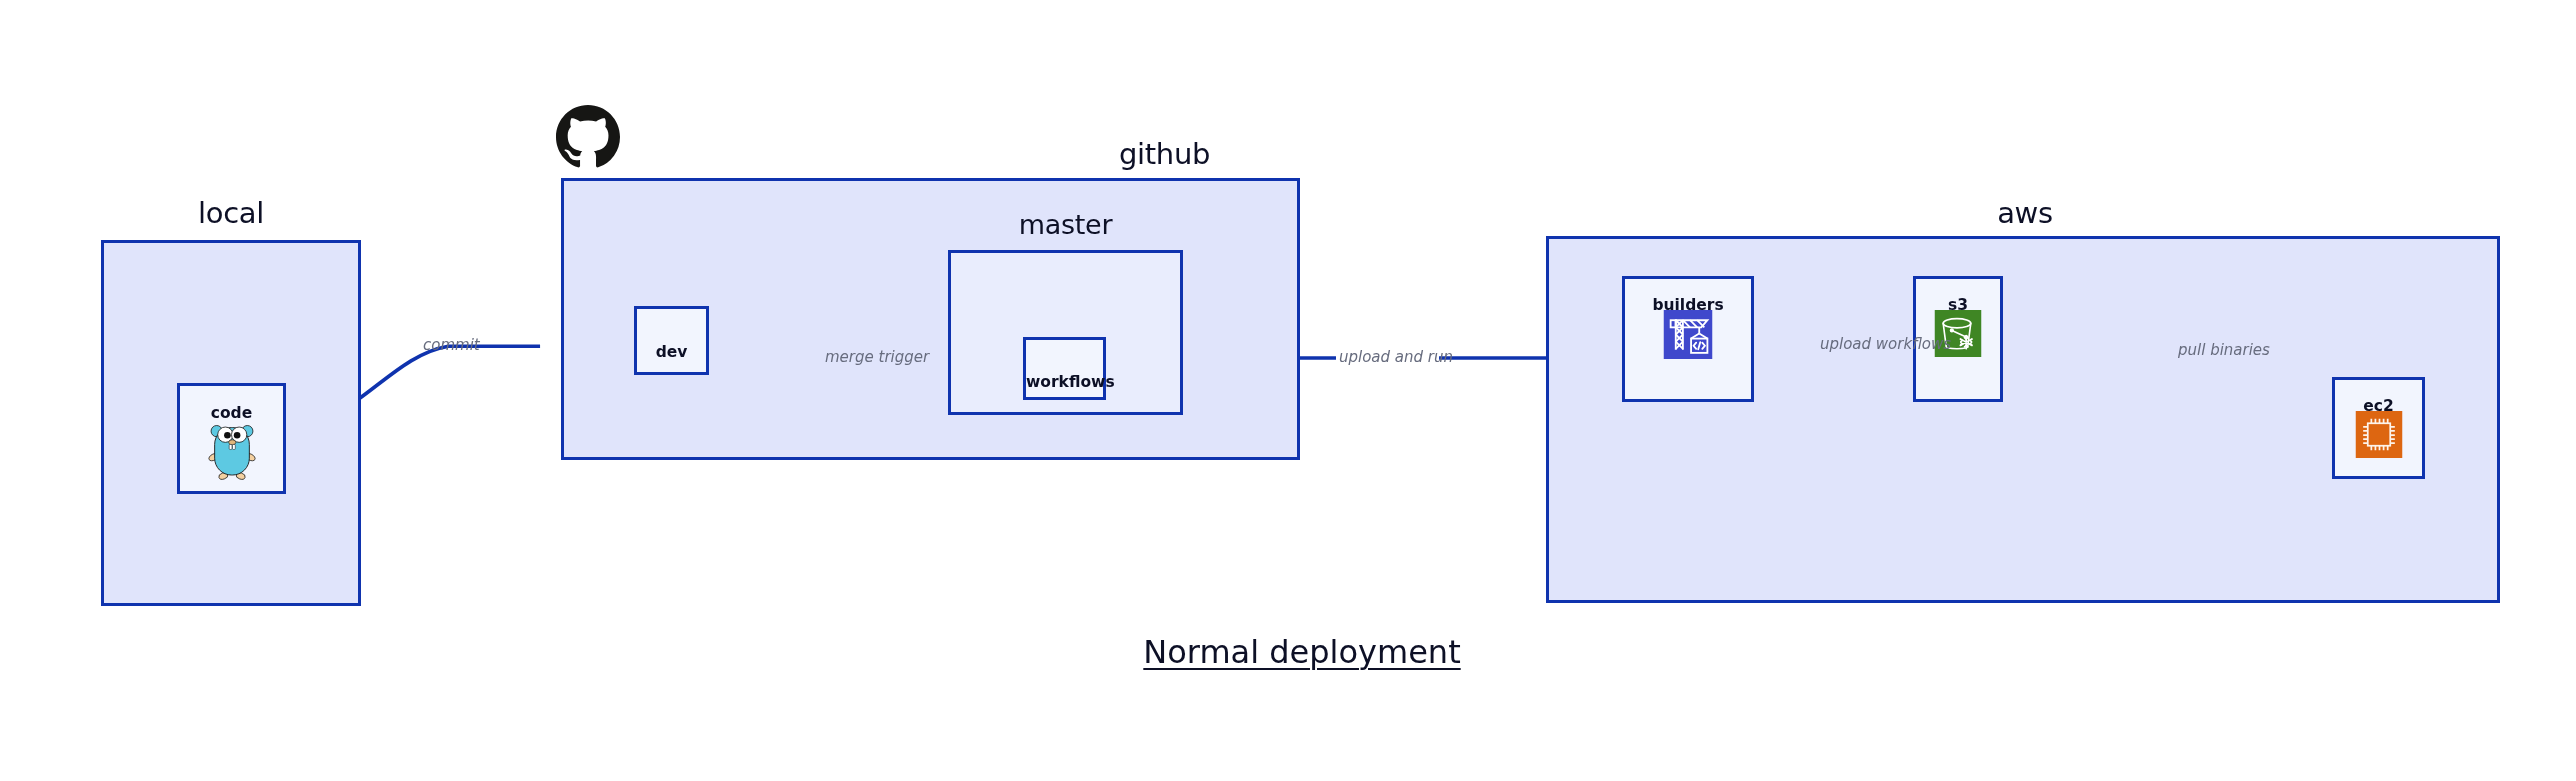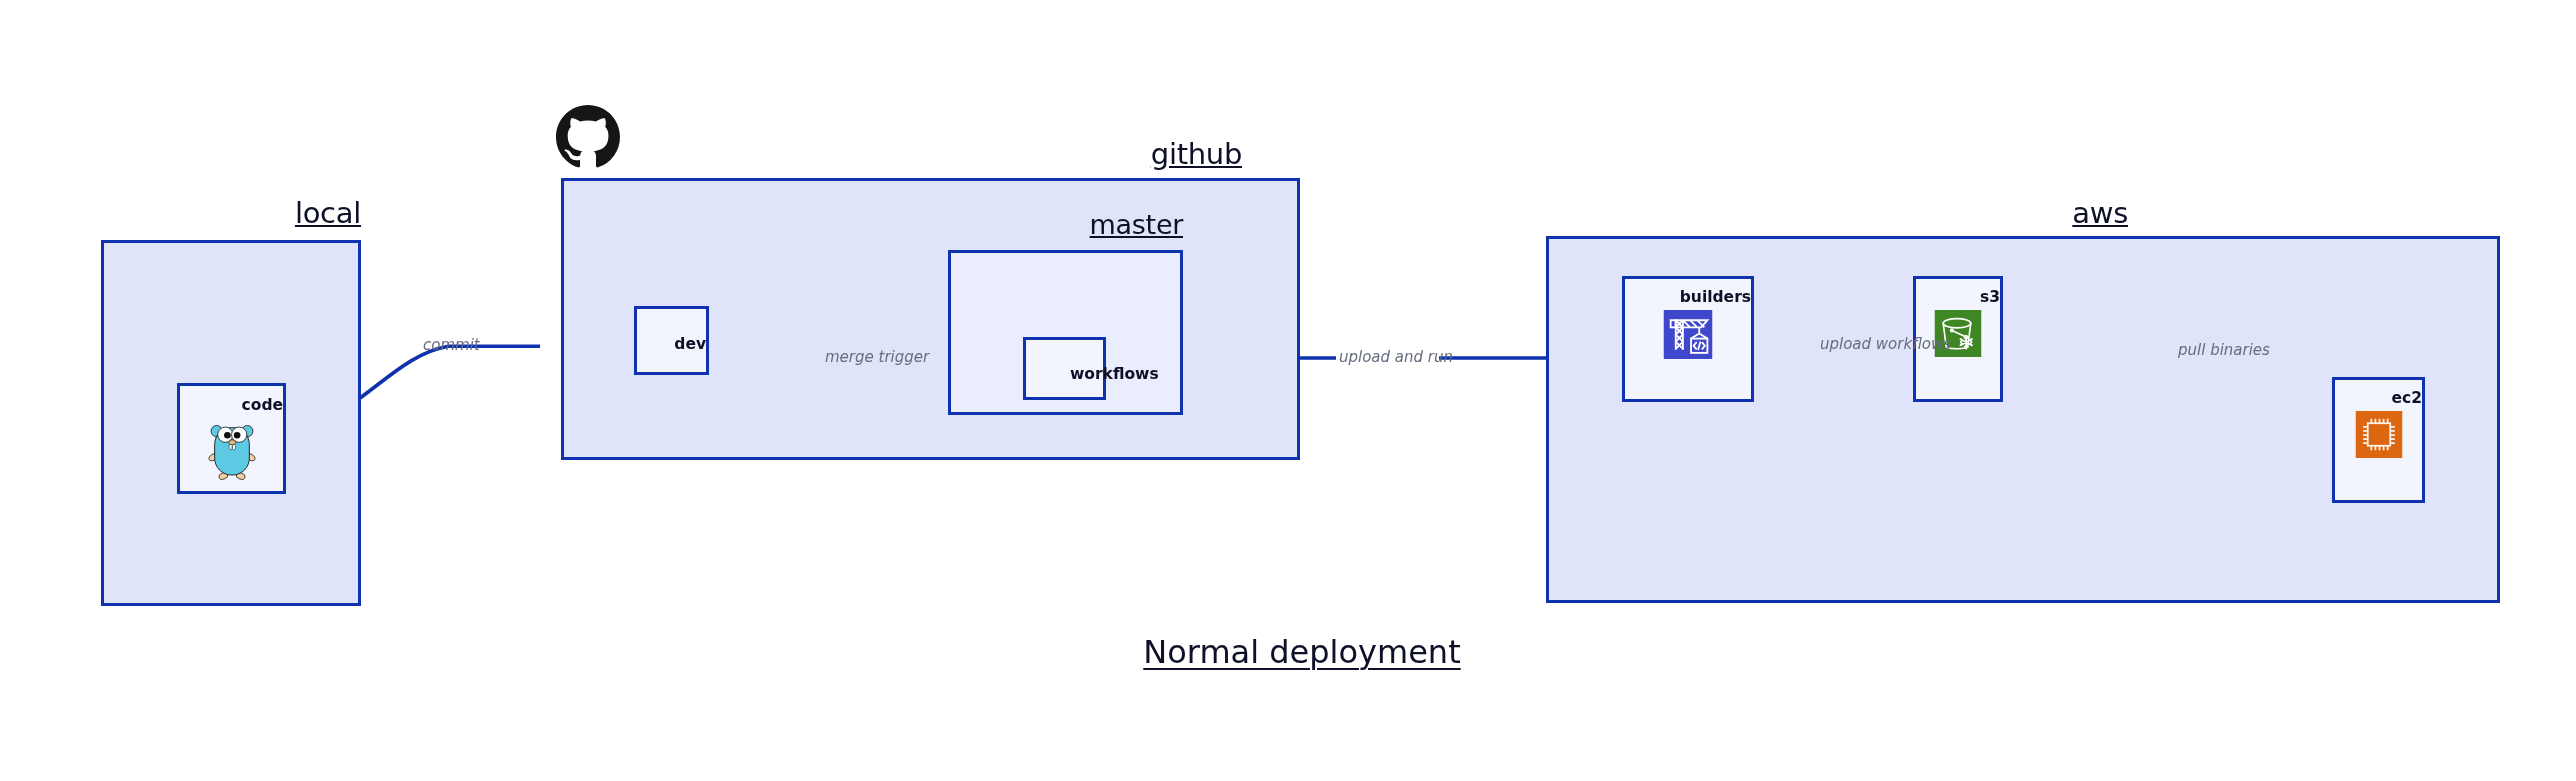--- a/index.html
+++ b/index.html
@@ -29,23 +29,22 @@
     border: 3.6px solid #0f33ae;
     box-sizing: border-box;
   }
   .zone-label {
     position: absolute;
     font-size: 29px;
     color: #0d1026;
     font-family: "DejaVu Sans", sans-serif;
     font-weight: 400;
     white-space: nowrap;
-    text-align: right;
+    text-align: center;
     letter-spacing: -0.3px;
-    text-decoration: underline;
   }
 
   
   .subzone {
     position: absolute;
     background: #e9edfd;
     border: 3.1px solid #0f33ae;
     box-sizing: border-box;
   }
 
@@ -53,26 +52,27 @@
   .node {
     position: absolute;
     background: #f2f5fe;
     border: 3.1px solid #0f33ae;
     box-sizing: border-box;
   }
   .node-label {
     position: absolute;
     left: 0;
     right: 0;
-    text-align: right;
+    text-align: center;
     font-size: 15.5px;
     font-weight: 700;
     color: #0d1026;
     font-family: "DejaVu Sans", sans-serif;
     white-space: nowrap;
+    margin-top: 8px;
   }
   .node-icon {
     position: absolute;
     left: 50%;
     transform: translateX(-50%);
   }
 
   
   .edge-label {
     position: absolute;
@@ -200,21 +200,21 @@
   </div>
 
   <div class="node" style="left:634px; top:306px; width:75px; height:69px;">
     <div class="node-label" style="top:26px;">dev</div>
   </div>
 
   <div class="subzone" style="left:948px; top:250px; width:235px; height:165px;"></div>
   <div class="zone-label" style="left:948px; top:209px; width:235px; font-size:27px;">master</div>
 
   <div class="node" style="left:1023px; top:337px; width:83px; height:63px;">
-    <div class="node-label" style="top:25px;padding-left:44px;">workflows</div>
+    <div class="node-label" style="top:25px;">workflows</div>
   </div>
 
   <div class="zone" style="left:1546px; top:236px; width:954px; height:367px;"></div>
   <div class="zone-label" style="left:1922px; top:196px; width:206px;">aws</div>
 
   <div class="node" style="left:1622px; top:276px; width:132px; height:126px;">
     <div class="node-label" style="top:9.3px;">builders</div>
     <div class="node-icon" style="top:31px; width:49px; height:49px;">
       <svg viewBox="0 0 96 96" width="49" height="49" xmlns="http://www.w3.org/2000/svg">
         <rect x="0" y="0" width="96" height="96" fill="#3f48cc"></rect>
@@ -262,21 +262,21 @@
             <path d="M-10.5 -1 L-7.5 -3.2 L-11 -5.5"></path>
             <path d="M10.5 1 L7.5 3.2 L11 5.5"></path>
             <path d="M-10.5 1 L-7.5 3.2 L-11 5.5"></path>
             <path d="M10.5 -1 L7.5 -3.2 L11 -5.5"></path>
           </g>
         </g>
       </svg>
     </div>
   </div>
 
-  <div class="node" style="left:2332px; top:377px; width:93px; height:126px;padding-left:6px;">
+  <div class="node" style="left:2332px; top:377px; width:93px; height:102px;padding-left:6px;">
     <div class="node-label" style="top:9.3px;">ec2</div>
     <div class="node-icon" style="top:31px; width:47px; height:47px;">
       <svg viewBox="0 0 92 92" width="47" height="47" xmlns="http://www.w3.org/2000/svg">
         <rect x="0" y="0" width="92" height="92" fill="#dd6611"></rect>
         <g stroke="#fdf3ea" stroke-width="3.4" fill="none">
           <rect x="24" y="24" width="44" height="44"></rect>
 
           <path d="M31 24 L31 15 M39 24 L39 15 M47 24 L47 15 M55 24 L55 15 M63 24 L63 15"></path>
 
           <path d="M31 68 L31 77 M39 68 L39 77 M47 68 L47 77 M55 68 L55 77 M63 68 L63 77"></path>

